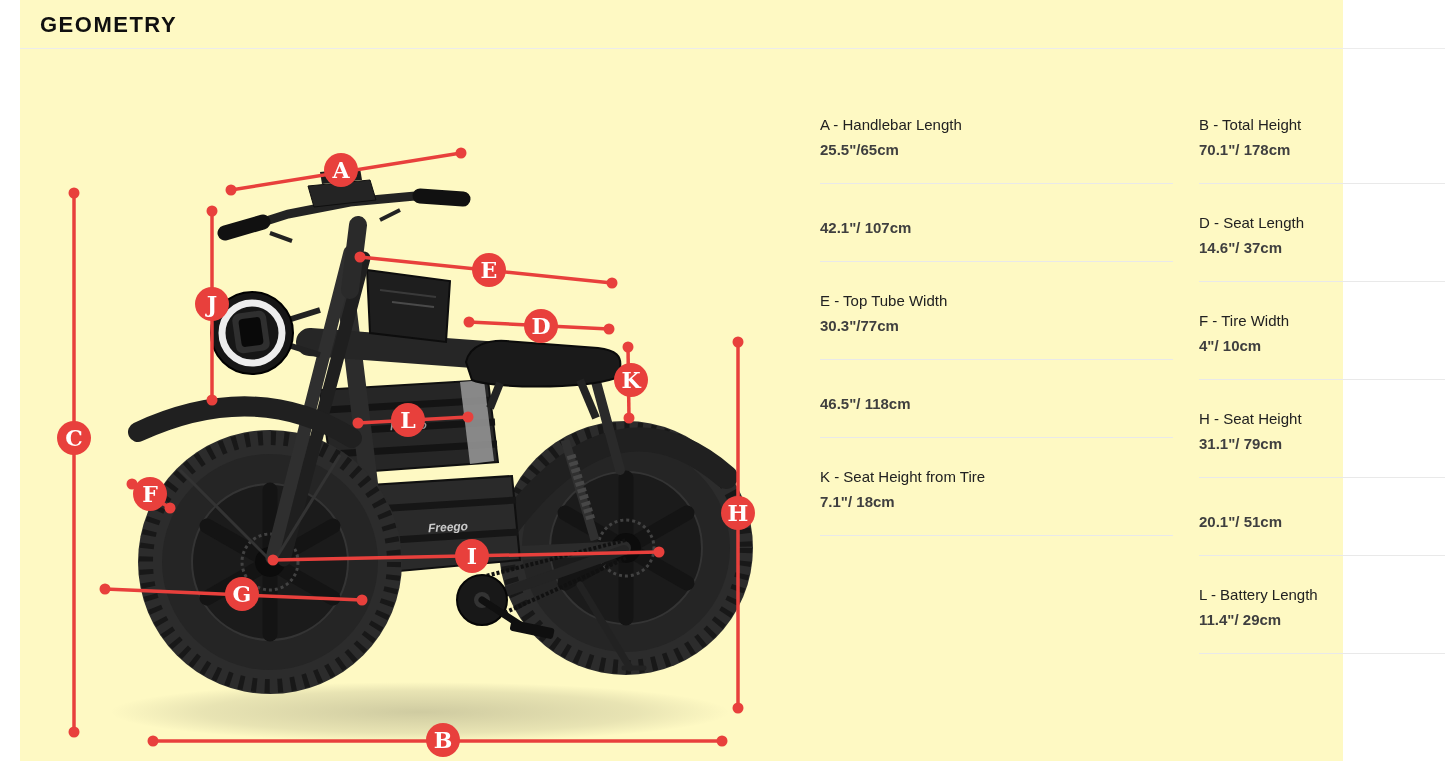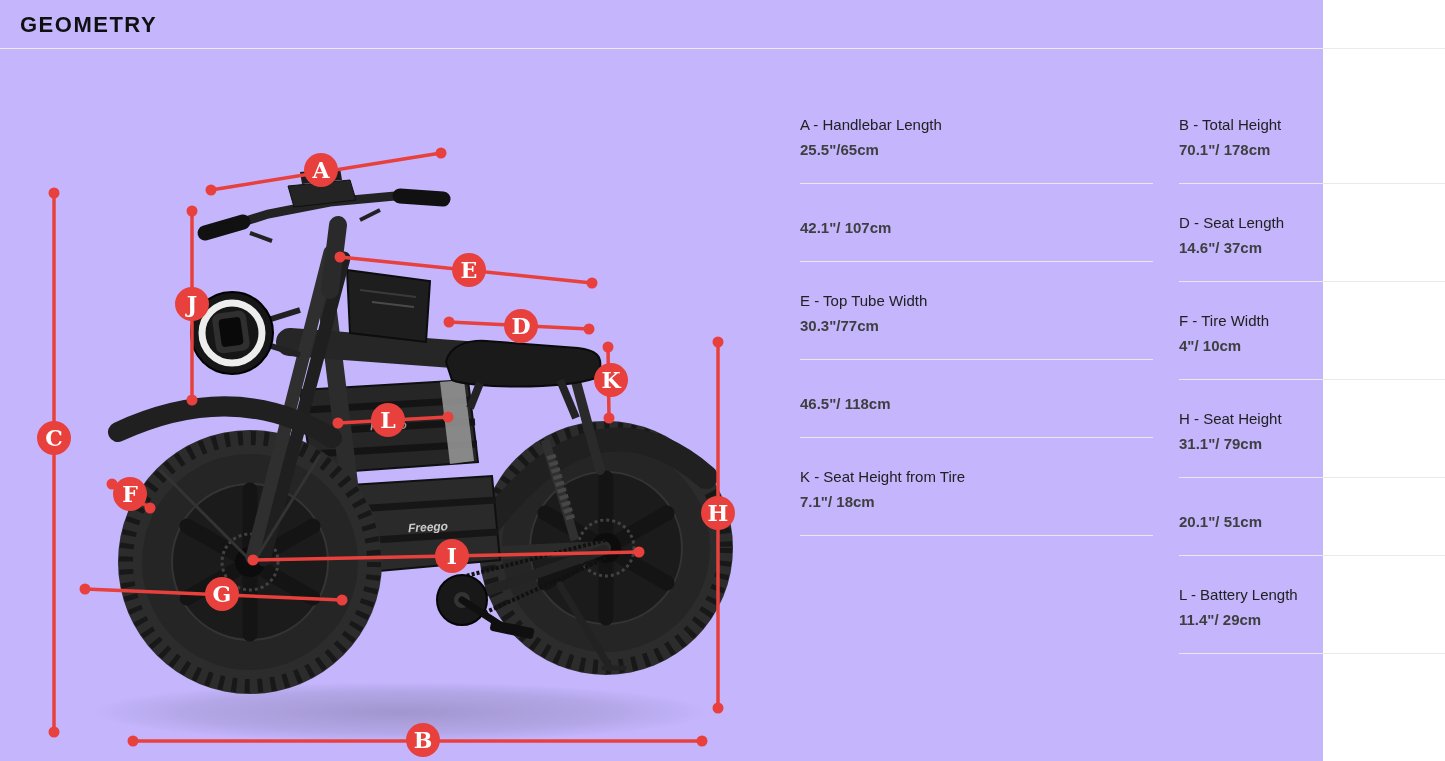--- a/index.html
+++ b/index.html
@@ -1,18 +1,18 @@
 <!DOCTYPE html>
 <html><head>
 <meta charset="utf-8">
 <style>
   * { margin:0; padding:0; box-sizing:border-box; }
   html,body { width:1445px; height:761px; background:#ffffff; overflow:hidden;
               font-family:"Liberation Sans", sans-serif; }
-  .page { position:relative; width:1323px; height:761px; background:#c4b5fd; }
+  .page { position:relative; width:1323px; height:761px; background:#fef9c3;margin-left:20px; }
 
   .header { position:absolute; left:0; top:0; width:1445px; height:49px;
             border-bottom:1px solid #ececec; padding:12px 0 0 20px; }
   .header h1 { font-size:22px; font-weight:800; letter-spacing:1.5px; color:#101010;
                font-family:"Liberation Sans", sans-serif; }
 
   .diagram-wrap { position:absolute; left:0; top:50px; width:770px; height:711px; }
   .diagram-wrap svg { display:block; }
 
   .specs { position:absolute; left:800px; top:86px; width:645px;

